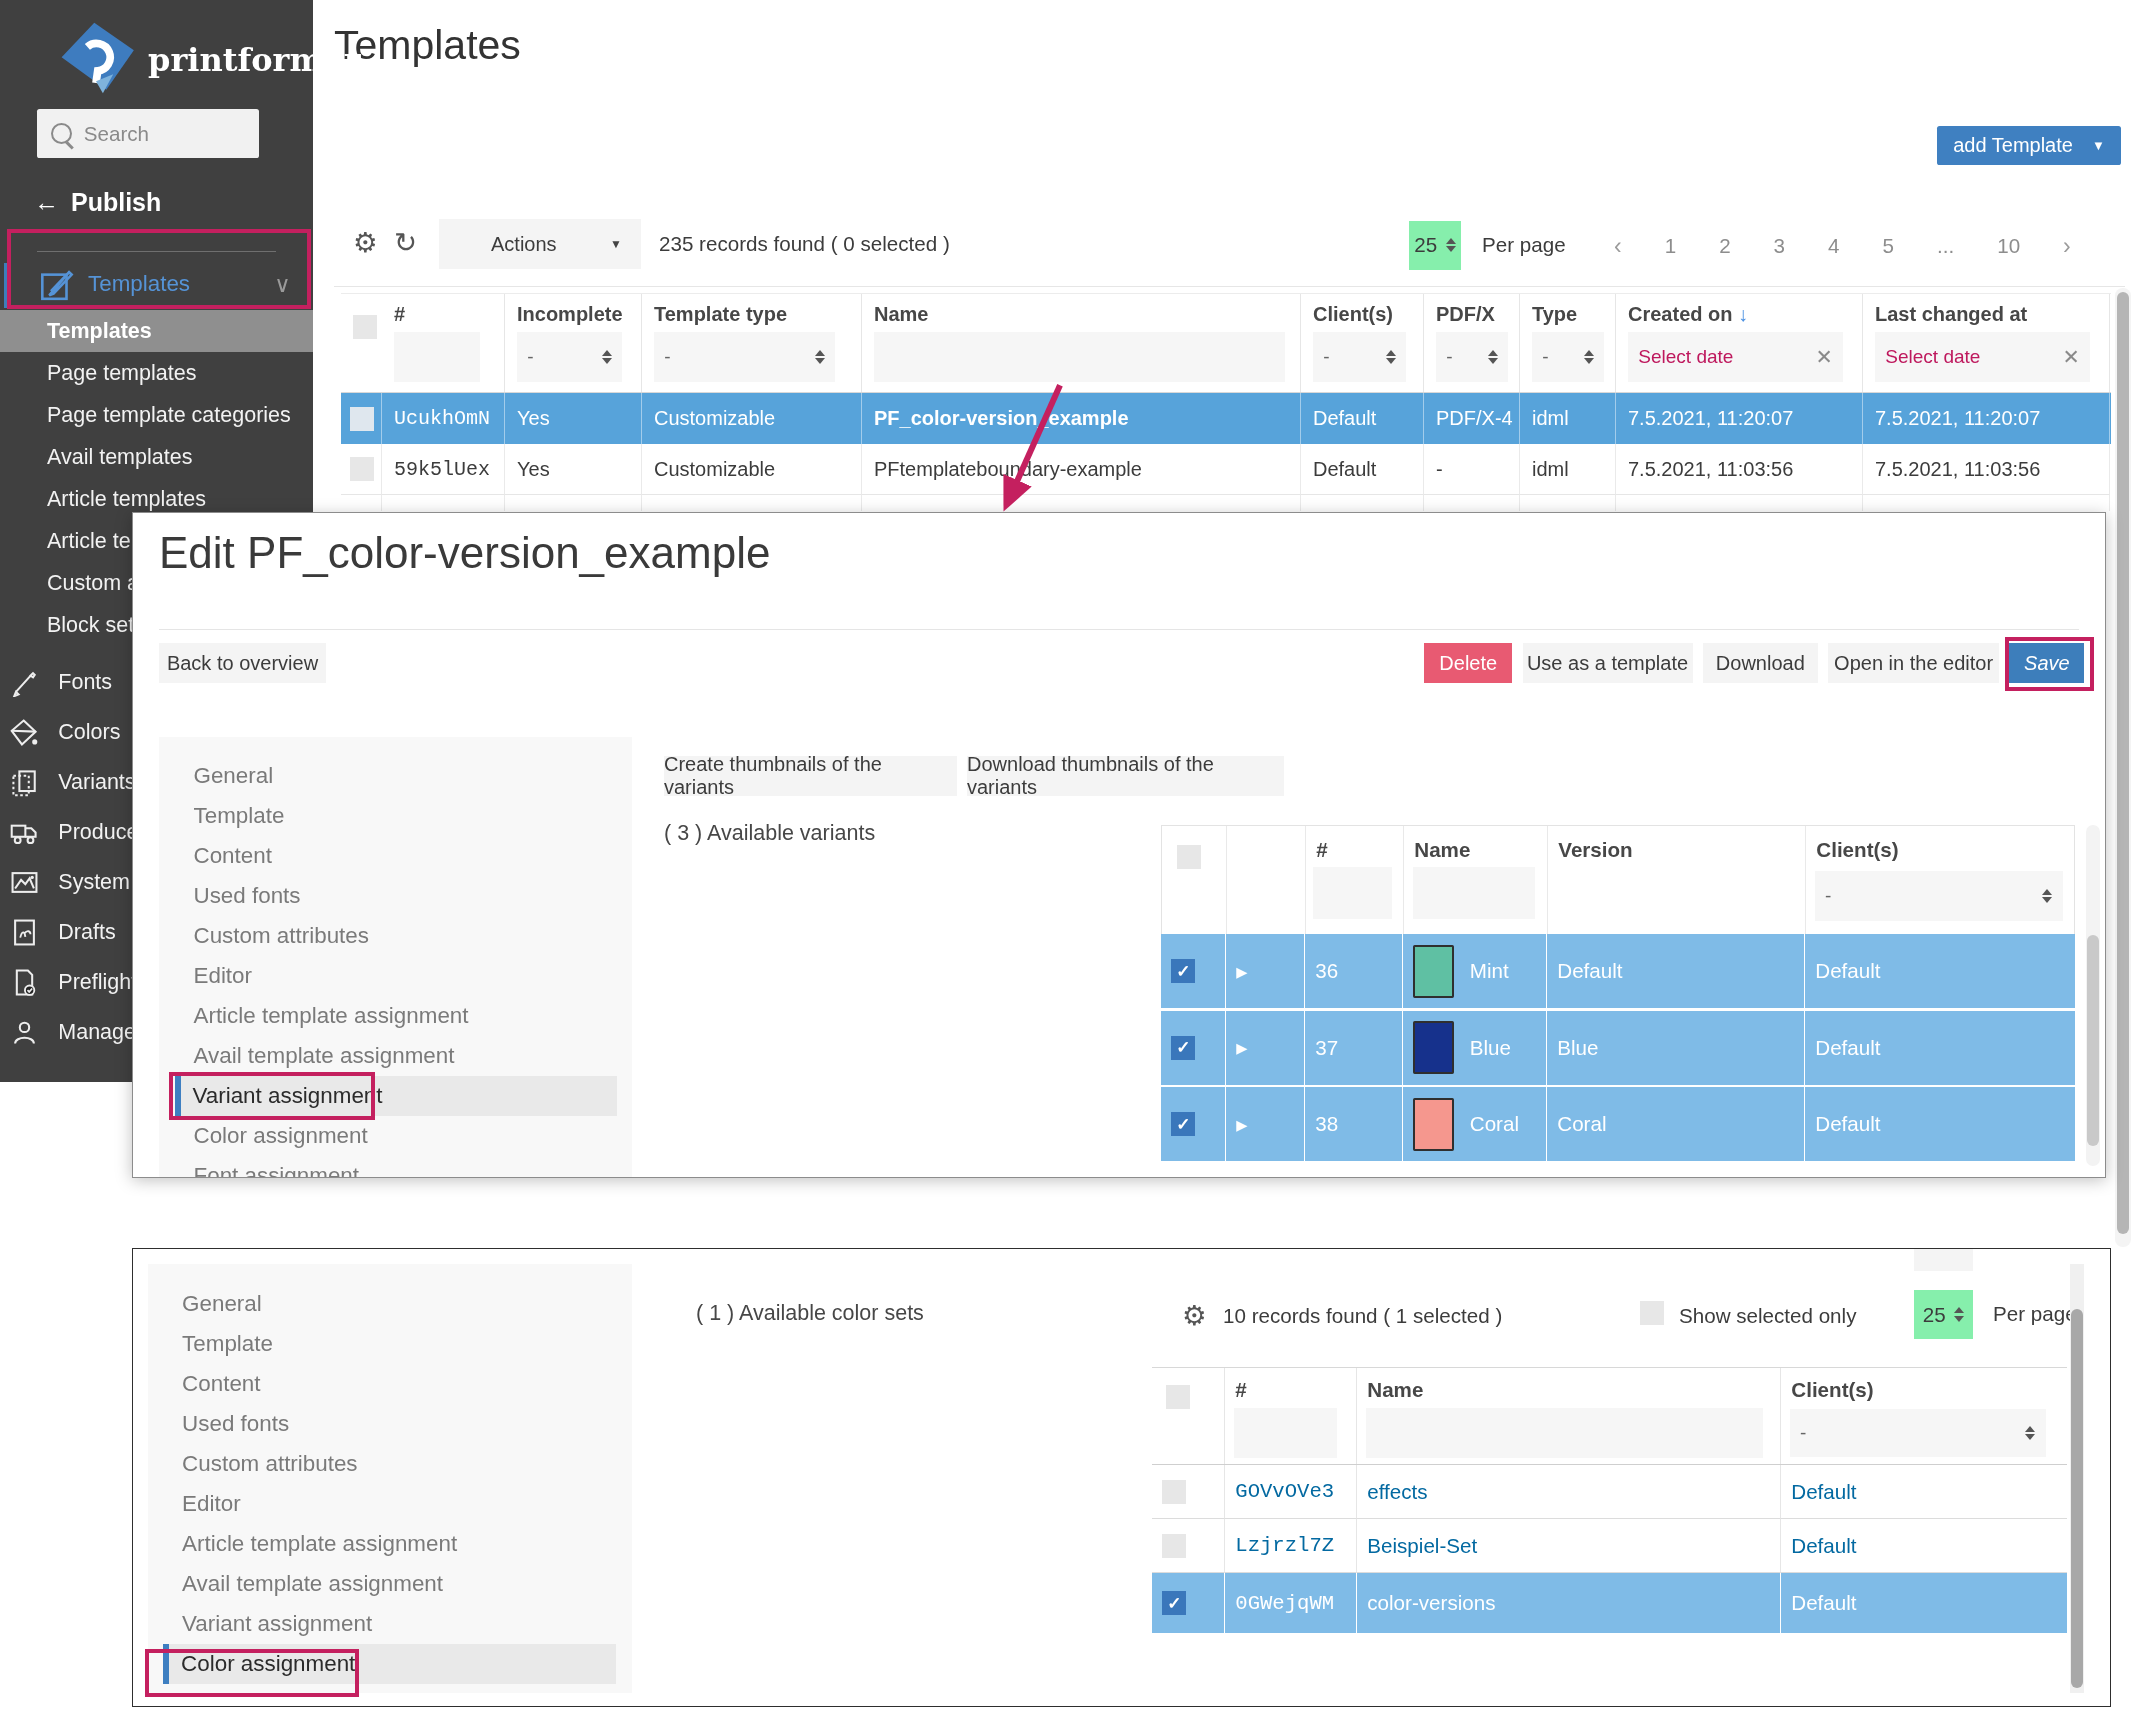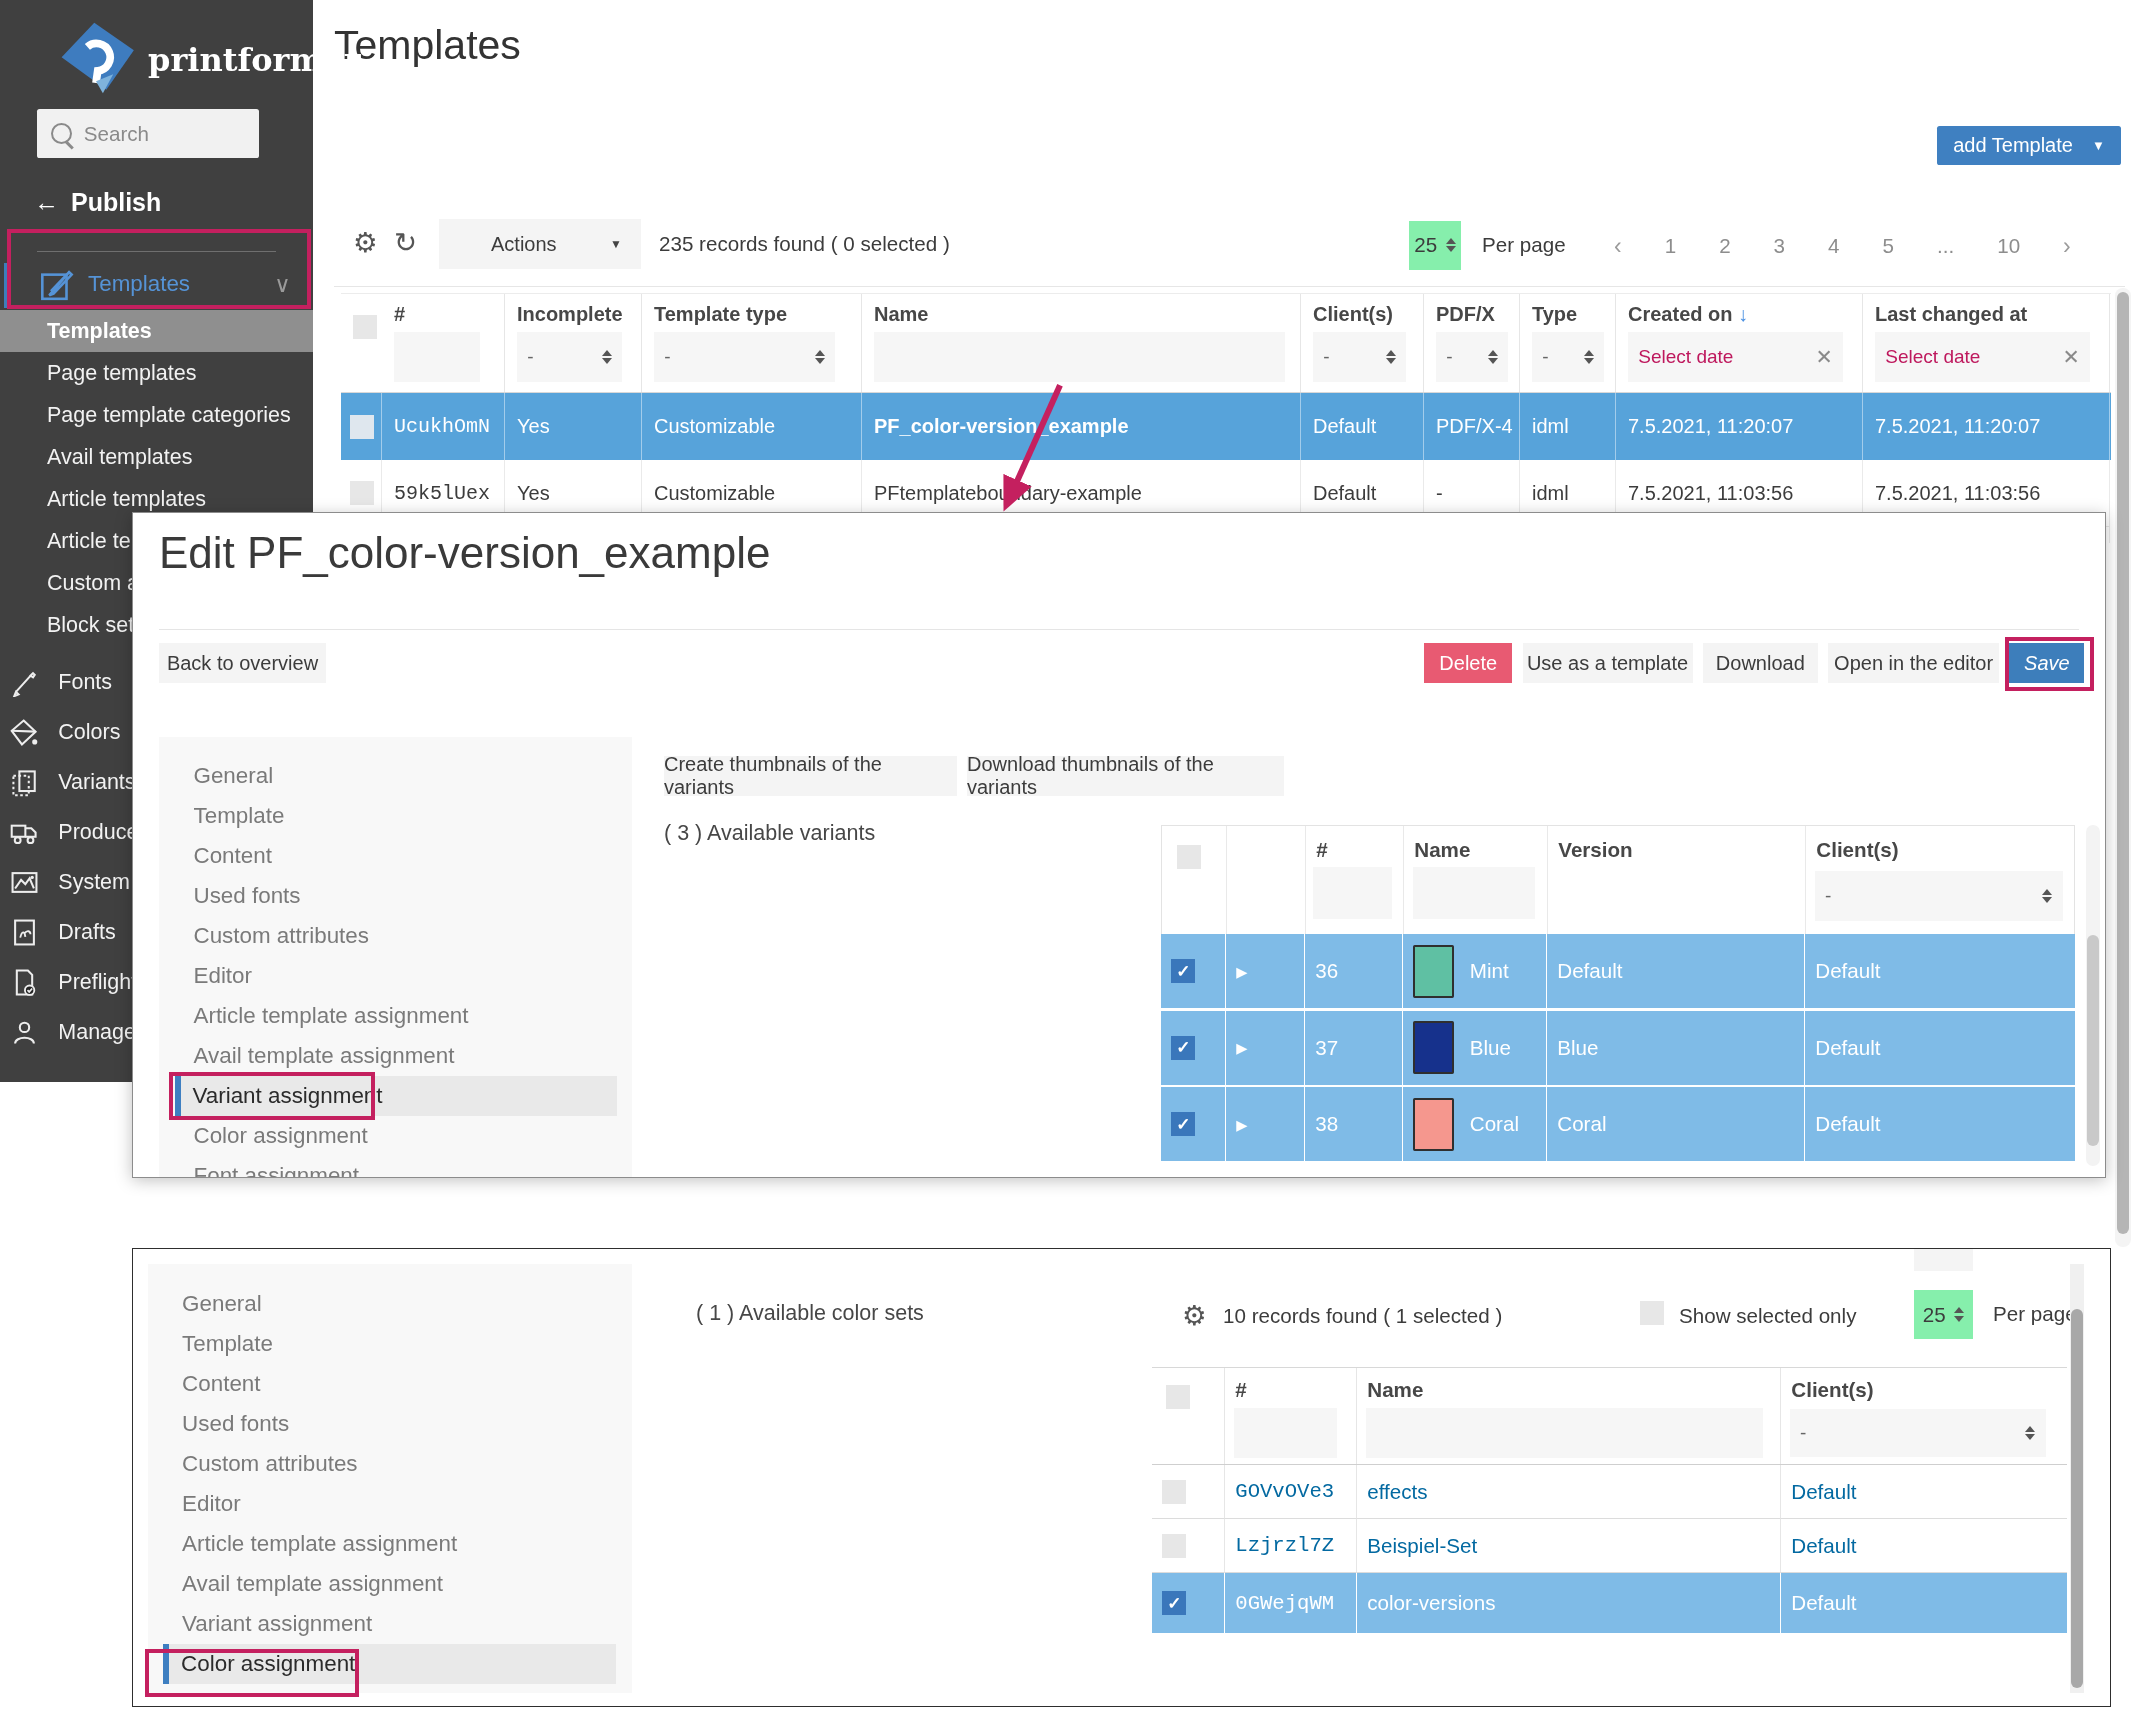--- a/index.html
+++ b/index.html
@@ -60,21 +60,21 @@
   .tt-head .hc:first-child{border-right:none;}
   .hc .hl{font-size:20px;font-weight:600;color:#474747;}
   .hc .blue-sort{color:#4a90e2;font-weight:400;}
   .fil{position:absolute;top:38px;left:12px;background:#f6f6f6;height:50px;box-sizing:border-box;display:flex;align-items:center;
        justify-content:space-between;padding:0 10.3px;color:#666;font-size:19px;}
   .fil.box{padding:0;}
   .fil .ph{color:#be185d;font-size:19px;}
   .fil .x{color:#8a8a8a;font-size:20.6px;}
   .cbx{width:24px;height:24px;background:#e7e7e7;flex:none;}
   .cbx.on{background:#3a77bb;display:flex;align-items:center;justify-content:center;color:#fff;font-size:17px;font-weight:700;}
-  .tt-row{height:67px;text-align:center;}
+  .tt-row{height:51px;text-align:center;}
   .tt-row .c{display:flex;align-items:center;padding-left:12px;box-sizing:border-box;font-size:20px;border-right:0.9px solid #eaeaea;border-bottom:0.9px solid #e6e6e6;overflow:hidden;white-space:nowrap;}
   .tt-row .c:first-child{padding-left:8.6px;}
   .tt-row.sel{background:#57a3da;color:#fff;}
   .tt-row.sel .c{border-right:0.9px solid rgba(255,255,255,.45);border-bottom:none;}
   .tt-row.sel .nm{font-weight:600;}
   .tt-row.stub .c{height:16.3px;border-bottom:none;}
 
   
   #main-scroll{left:2115px;top:288px;width:15.5px;height:959px;background:#f4f4f4;border-radius:7.7px;z-index:0;}
   #main-scroll .th{position:absolute;left:1.7px;top:4.3px;width:12px;height:942px;background:#b5b5b5;border-radius:6px;}

